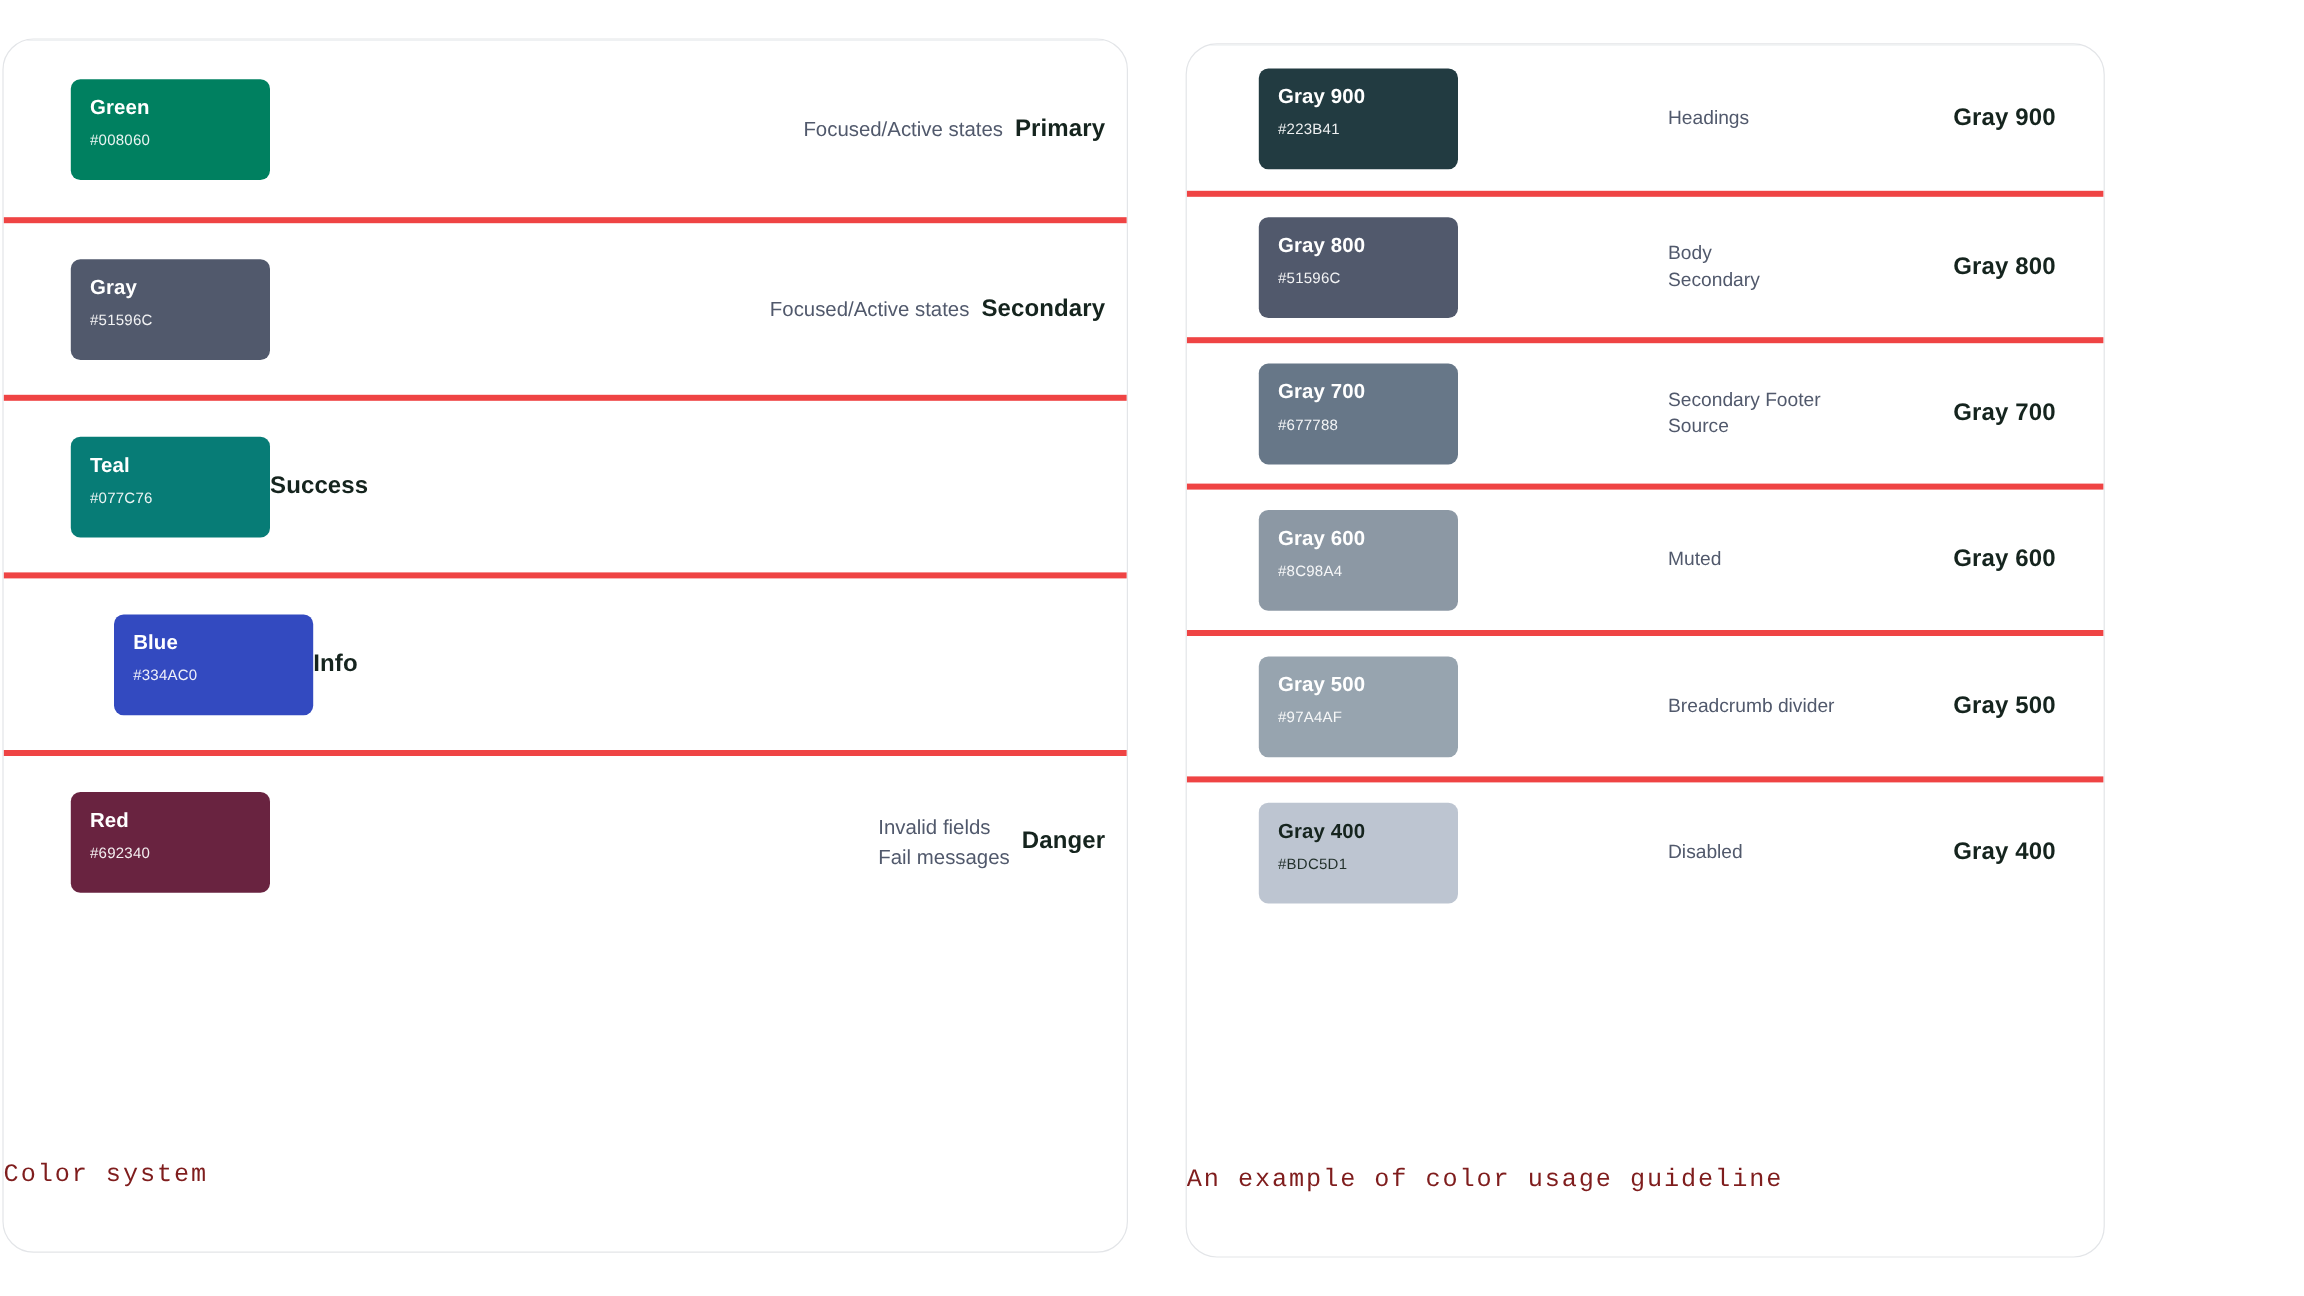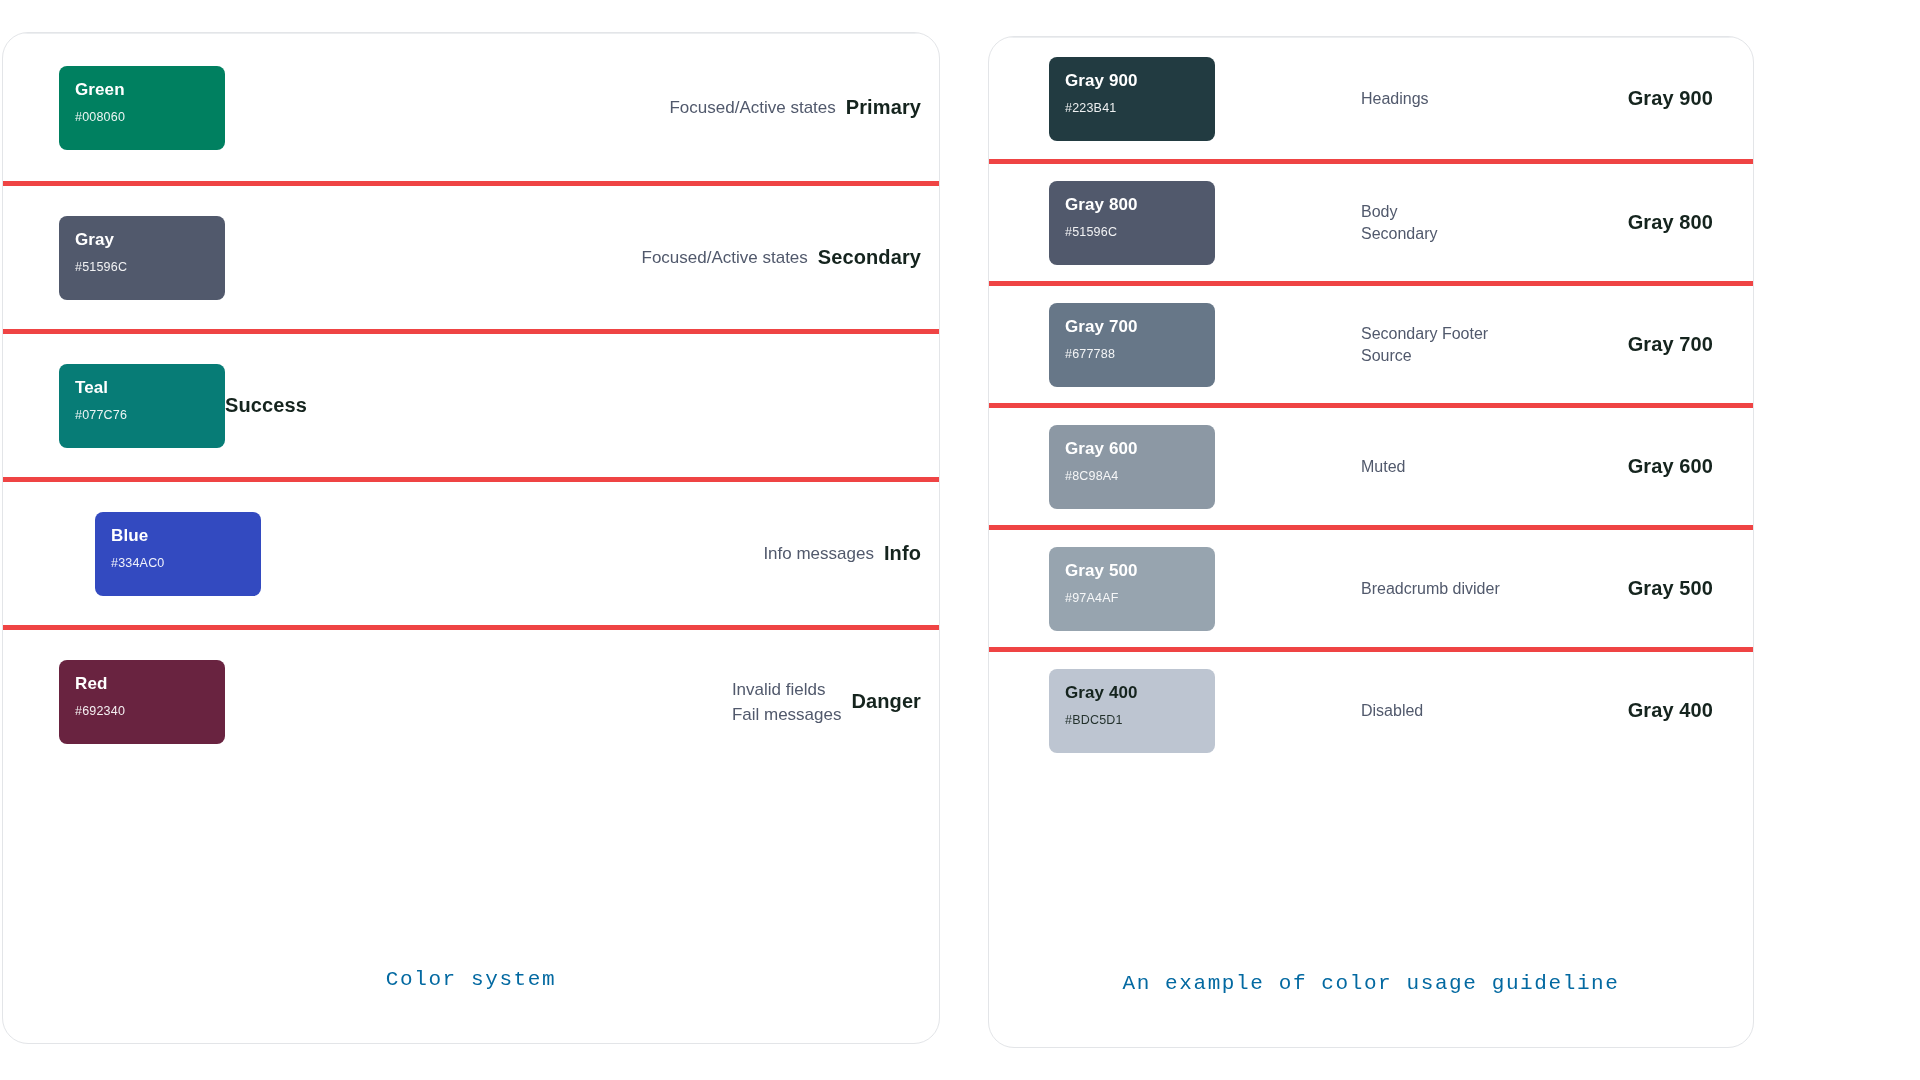--- a/index.html
+++ b/index.html
@@ -106,21 +106,21 @@
     line-height: 25px;
     font-weight: 400;
     text-align: left;
   }
 
   .card--right .usage {
     justify-content: flex-start;
     padding-left: 146px;
   }
 
-  .card--right .usage-lines { font-size: 16px; line-height: 22px; }
+  .card--right .usage-lines { font-size: 16px; line-height: 22px; margin-left: 29px; }
 
   
   .role {
     flex: 0 0 auto;
     color: #15241E;
     font-size: 20px;
     font-weight: 700;
     text-align: right;
     letter-spacing: .1px;
     white-space: nowrap;
@@ -130,25 +130,25 @@
     font-size: 20px;
     min-width: 110px;
   }
 
   
   .caption {
     position: absolute;
     left: 0;
     right: 0;
     bottom: 52px;
-    text-align: center;
+    text-align: left;
     font-family: "Liberation Mono", "DejaVu Sans Mono", monospace;
     font-size: 21px;
     letter-spacing: 1.6px;
-    color: #0369a1;
+    color: #7f1d1d;
     font-weight: 400;
   }
 </style>
 </head>
 <body>
 
 <div class="stage">
 
   <section class="card card--left">
     <div class="card-inner">
@@ -181,25 +181,20 @@
             <div class="swatch" style="background: rgb(7, 124, 118);">
               <div class="swatch-name">Teal</div>
               <div class="swatch-hex">#077C76</div>
             </div>
             <div class="role">Success</div>
           </div>
           <div class="row">
             <div class="swatch" style="background: rgb(51, 74, 192); margin-left: 36px;">
               <div class="swatch-name">Blue</div>
               <div class="swatch-hex">#334AC0</div>
-            </div>
-            <div class="usage">
-              <div class="usage-lines">
-                <div>Info messages</div>
-              </div>
             </div>
             <div class="role">Info</div>
           </div>
           <div class="row">
             <div class="swatch" style="background: rgb(105, 35, 64);">
               <div class="swatch-name">Red</div>
               <div class="swatch-hex">#692340</div>
             </div>
             <div class="usage">
               <div class="usage-lines">

